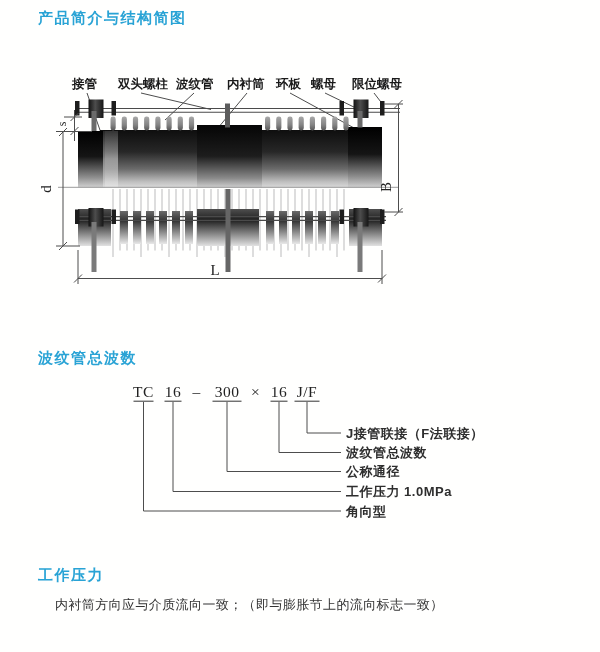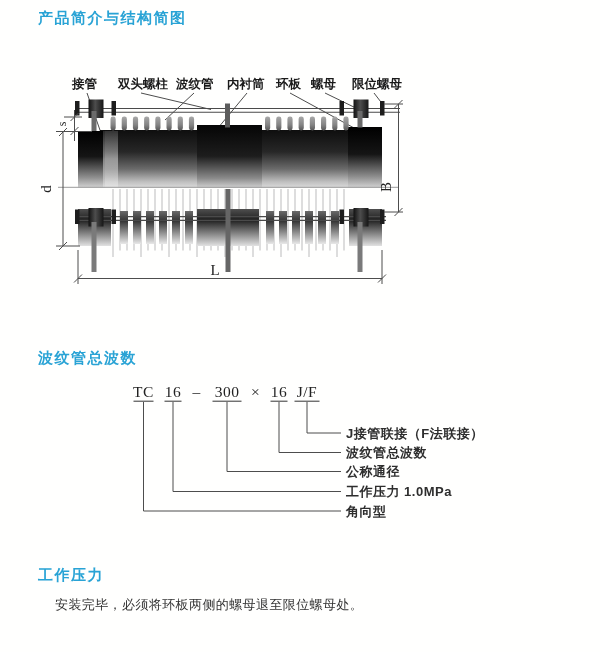--- a/index.html
+++ b/index.html
@@ -25,21 +25,21 @@
 </head>
 <body>
 
 <div class="page">
 
   <div class="heading" id="h1">产品简介与结构简图</div>
   <div class="heading" id="h2">波纹管总波数</div>
   <div class="heading" id="h3">工作压力</div>
 
   <div class="install-text">
-    <div>安装完毕，必须将环板两侧的螺母退至限位螺母处。</div>
+    <div>内衬筒方向应与介质流向一致；（即与膨胀节上的流向标志一致）</div>
   </div>
 
   <svg class="drawing" width="600" height="652" viewBox="0 0 600 652">
     <defs>
       <linearGradient id="gBody" x1="0" y1="0" x2="0" y2="1">
         <stop offset="0" stop-color="#0e0e0e"></stop>
           <stop offset=".38" stop-color="#272727"></stop>
         <stop offset=".68" stop-color="#6b6b6b"></stop>
           <stop offset=".9" stop-color="#bfbfbf"></stop>
         <stop offset="1" stop-color="#dadada"></stop>

